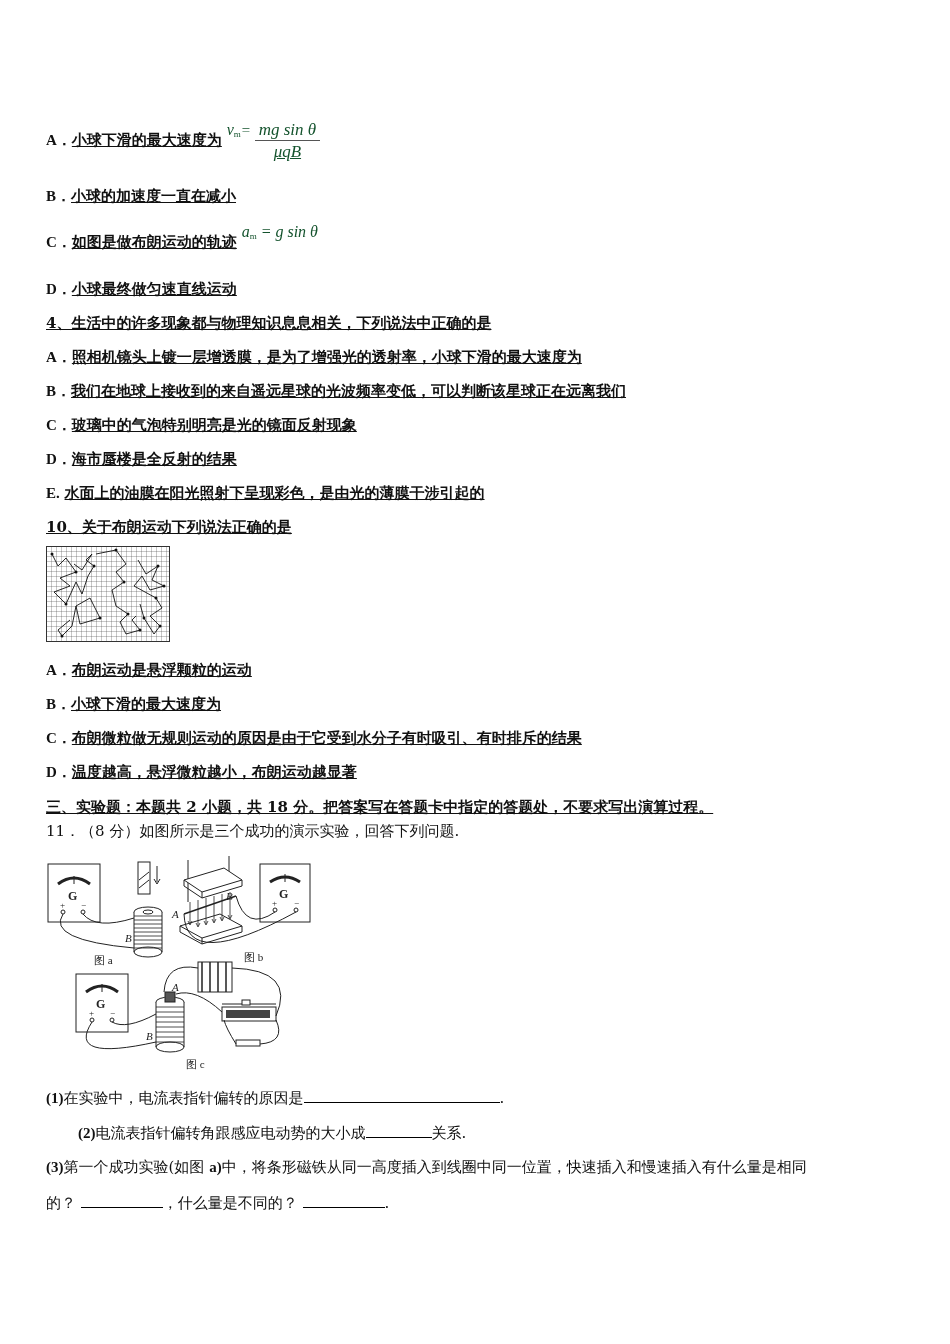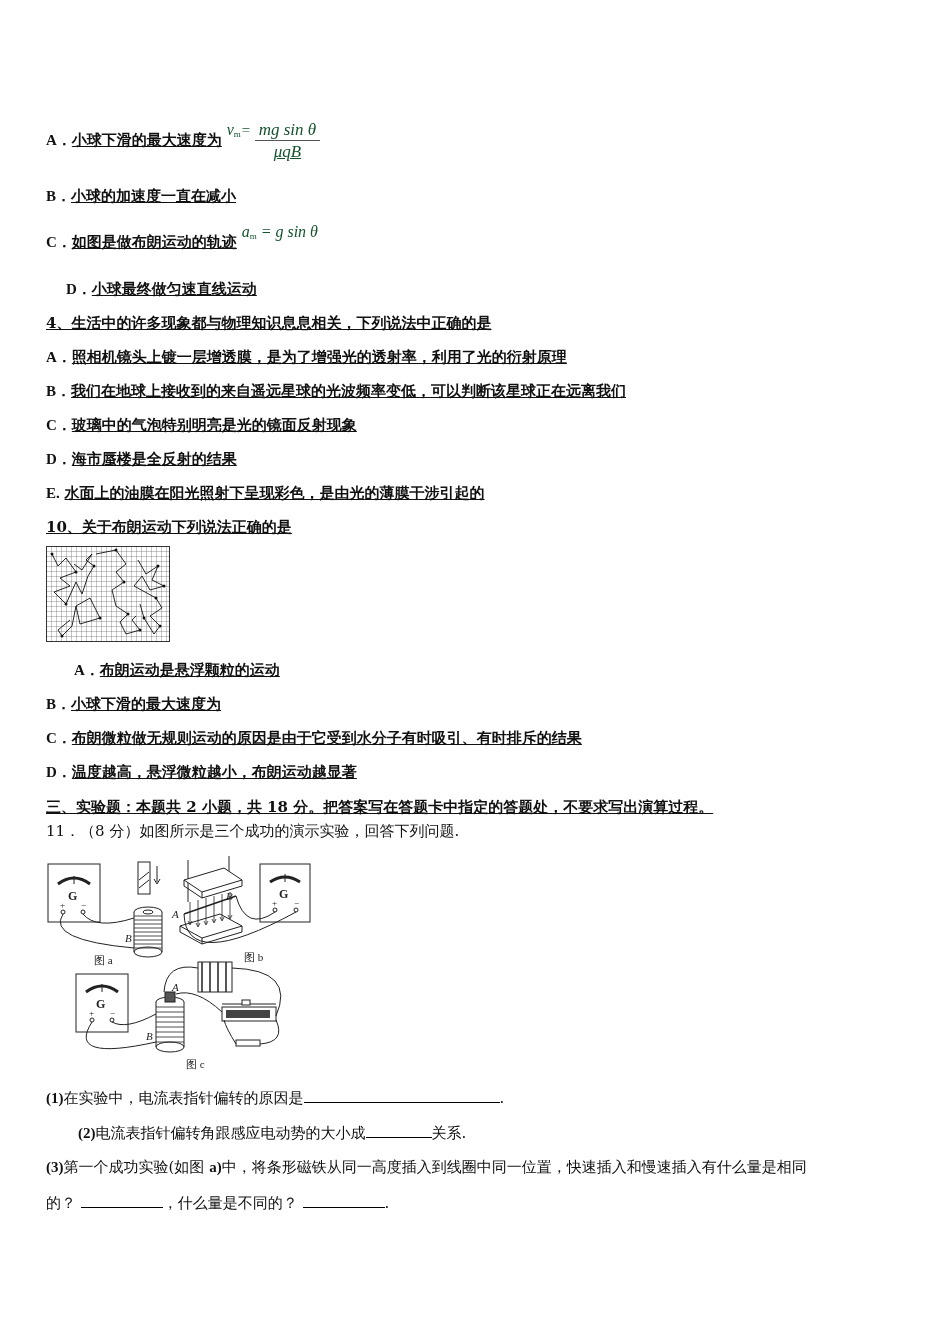--- a/index.html
+++ b/index.html
@@ -35,26 +35,26 @@
 </div>
 
 <div class="line" style="top:232px;">
   <span class="lbl">C．</span><span class="bold">如图是做布朗运动的轨迹</span>
   <span class="formula" style="position:relative; top:-10px; font-size:16px;">
     <span>a</span><span class="sub">m</span>
     <span>= g sin θ</span>
   </span>
 </div>
 
-<div class="line" style="top:279px;margin-left:20px;">
+<div class="line" style="top:279px;">
   <span class="lbl">D．</span><span class="bold">小球最终做匀速直线运动</span>
 </div>
 
 <div class="line bold" style="top:313px;">4、生活中的许多现象都与物理知识息息相关，下列说法中正确的是</div>
-<div class="line" style="top:347px;"><span class="lbl">A．</span><span class="bold">照相机镜头上镀一层增透膜，是为了增强光的透射率，利用了光的衍射原理</span></div>
+<div class="line" style="top:347px;"><span class="lbl">A．</span><span class="bold">照相机镜头上镀一层增透膜，是为了增强光的透射率，小球下滑的最大速度为</span></div>
 <div class="line" style="top:381px;"><span class="lbl">B．</span><span class="bold">我们在地球上接收到的来自遥远星球的光波频率变低，可以判断该星球正在远离我们</span></div>
 <div class="line" style="top:415px;"><span class="lbl">C．</span><span class="bold">玻璃中的气泡特别明亮是光的镜面反射现象</span></div>
 <div class="line" style="top:449px;"><span class="lbl">D．</span><span class="bold">海市蜃楼是全反射的结果</span></div>
 <div class="line" style="top:483px;"><span class="lbl">E.</span> <span class="bold">水面上的油膜在阳光照射下呈现彩色，是由光的薄膜干涉引起的</span></div>
 
 <div class="line bold" style="top:517px;">10、关于布朗运动下列说法正确的是</div>
 
 <div class="fig-box" style="left:46px; top:546px; width:124px; height:96px;">
   <svg width="124" height="96" viewBox="0 0 124 96">
     <defs>
@@ -82,21 +82,21 @@
       <circle cx="94" cy="84" r="1.5"></circle>
         <circle cx="112" cy="20" r="1.5"></circle>
         <circle cx="118" cy="40" r="1.5"></circle>
       <circle cx="110" cy="52" r="1.5"></circle>
         <circle cx="114" cy="80" r="1.5"></circle>
         <circle cx="98" cy="72" r="1.5"></circle>
     </g>
   </svg>
 </div>
 
-<div class="line" style="top:660px;margin-left:28px;"><span class="lbl">A．</span><span class="bold">布朗运动是悬浮颗粒的运动</span></div>
+<div class="line" style="top:660px;"><span class="lbl">A．</span><span class="bold">布朗运动是悬浮颗粒的运动</span></div>
 <div class="line" style="top:694px;"><span class="lbl">B．</span><span class="bold">小球下滑的最大速度为</span></div>
 <div class="line" style="top:728px;"><span class="lbl">C．</span><span class="bold">布朗微粒做无规则运动的原因是由于它受到水分子有时吸引、有时排斥的结果</span></div>
 <div class="line" style="top:762px;"><span class="lbl">D．</span><span class="bold">温度越高，悬浮微粒越小，布朗运动越显著</span></div>
 
 <div class="line bold" style="top:797px;">三、实验题：本题共 2 小题，共 18 分。把答案写在答题卡中指定的答题处，不要求写出演算过程。</div>
 <div class="line" style="top:821px;">11．（8 分）如图所示是三个成功的演示实验，回答下列问题.</div>
 
 <div class="fig-box" style="left:46px; top:852px; width:270px; height:222px;">
   <svg width="270" height="222" viewBox="0 0 270 222" font-family="Liberation Serif, serif">
 

